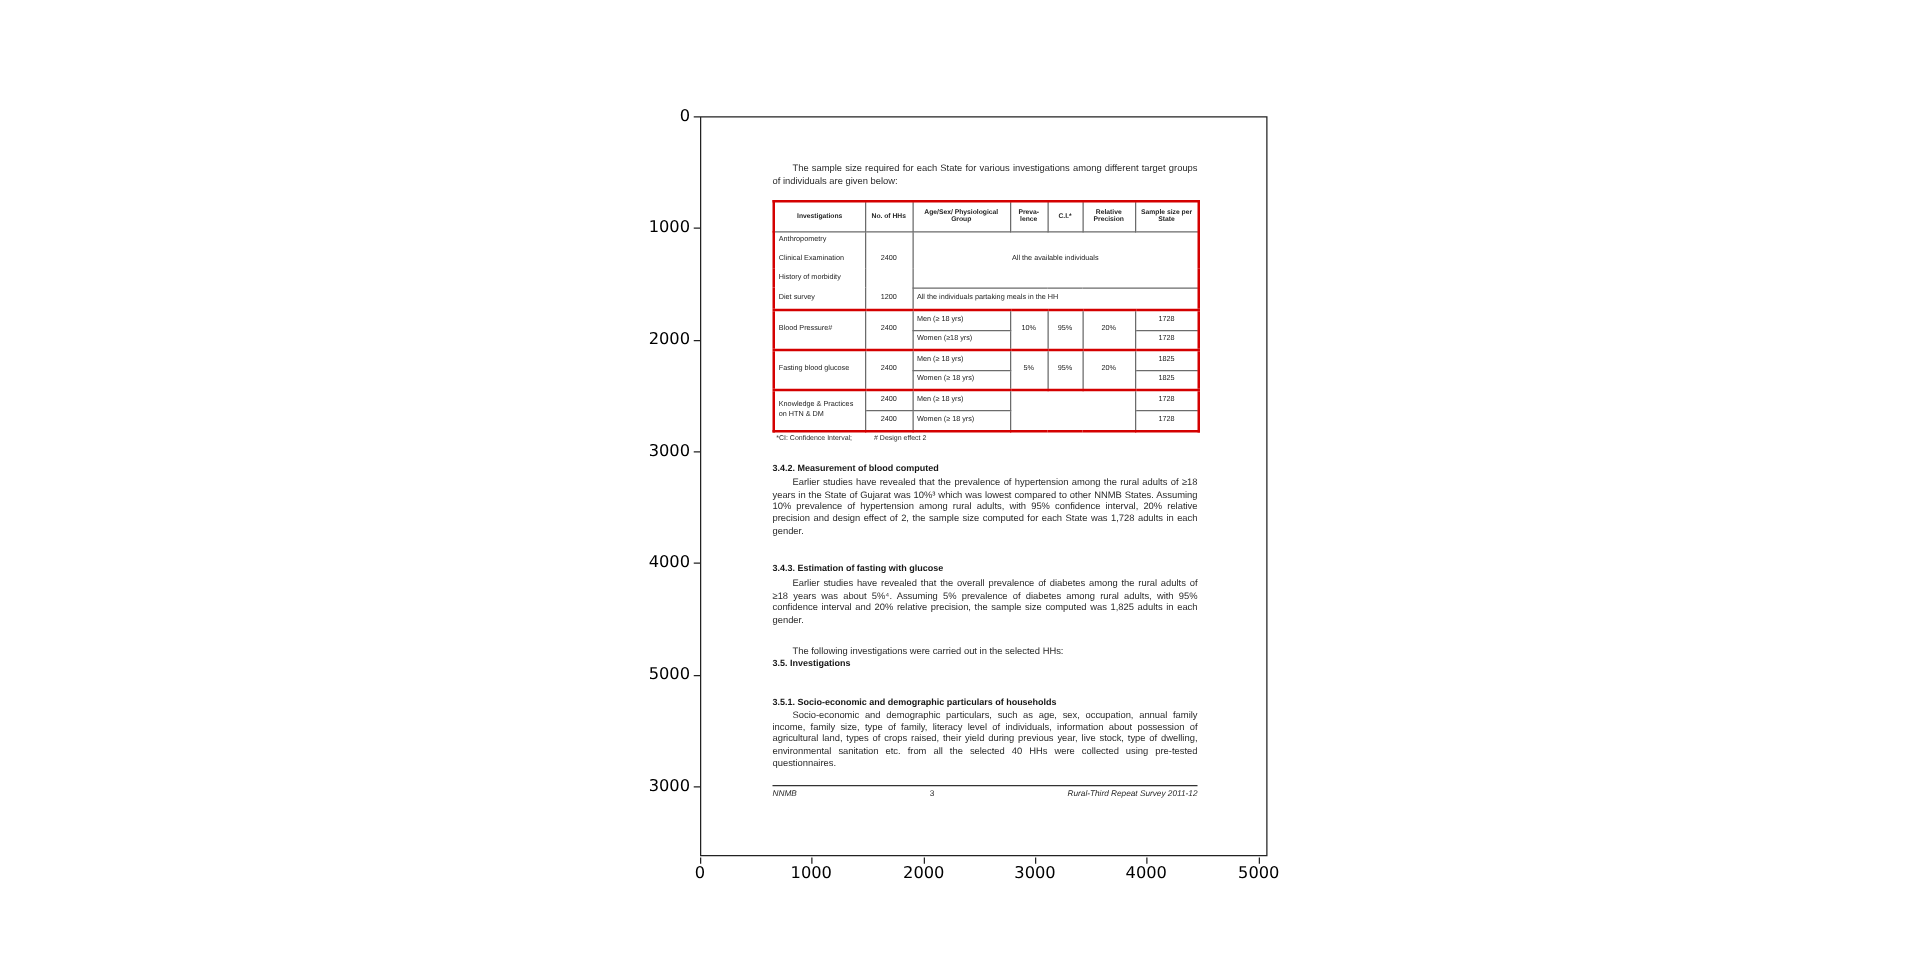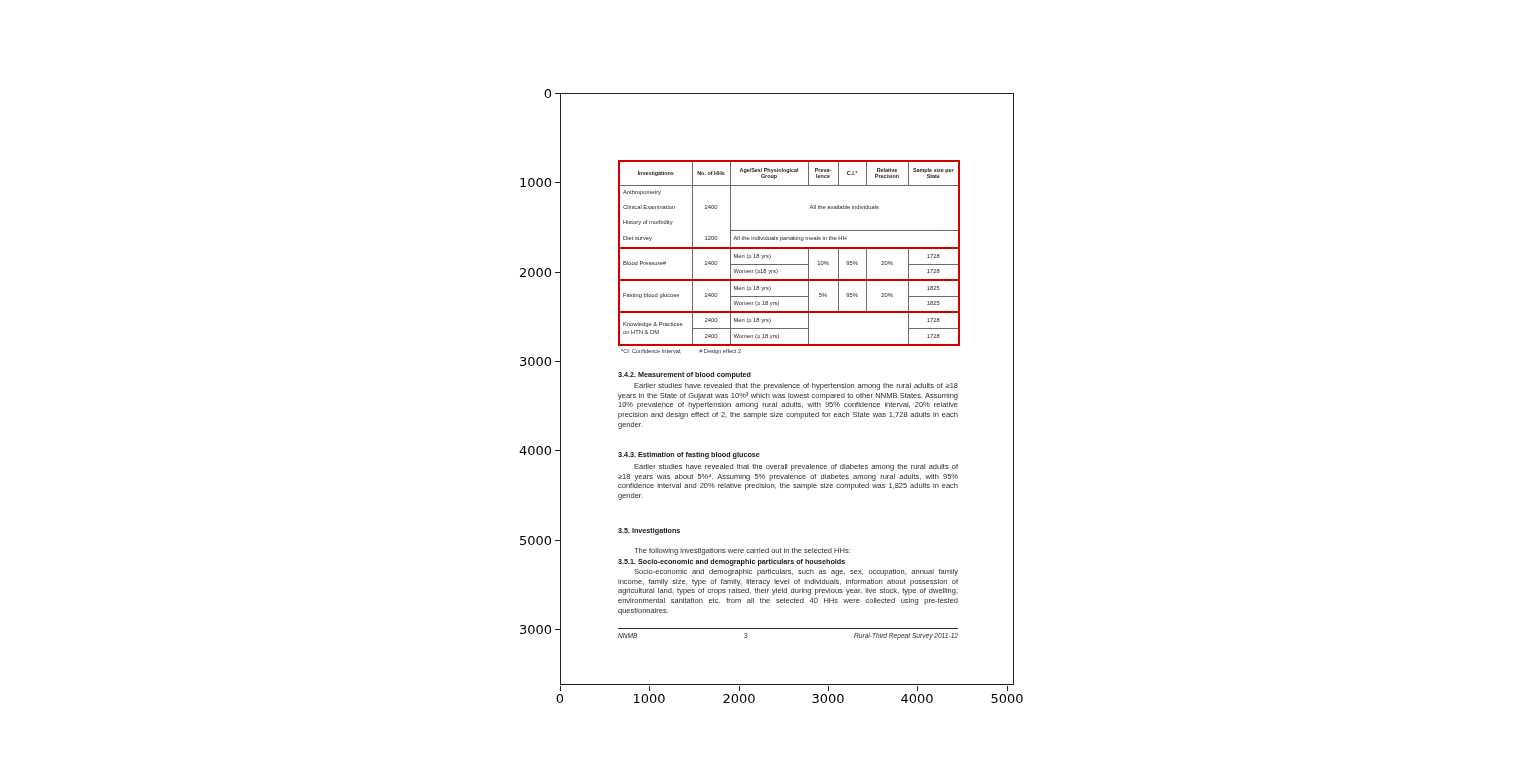--- a/index.html
+++ b/index.html
@@ -79,20 +79,21 @@
   <div class="xtick" style="left:560px">0</div>
   <div class="xtick" style="left:649px">1000</div>
   <div class="xtick" style="left:739px">2000</div>
   <div class="xtick" style="left:828px">3000</div>
   <div class="xtick" style="left:917px">4000</div>
   <div class="xtick" style="left:1007px">5000</div>
 
   <div class="axes">
     <div class="page">
 
+      <div class="para" style="top:36px">The sample size required for each State for various investigations among different target groups of individuals are given below:</div>
 
       <table class="stable">
         <colgroup>
           <col style="width:73px">
             <col style="width:38px">
             <col style="width:78px">
           <col style="width:30px">
             <col style="width:28px">
             <col style="width:42px">
             <col style="width:51px">
@@ -167,25 +168,25 @@
       </table>
 
       <div class="footnote">
         <span>*CI: Confidence Interval;</span>
         <span># Design effect 2</span>
       </div>
 
       <div class="hdg" style="top:276px">3.4.2. Measurement of blood computed</div>
       <div class="para" style="top:287px">Earlier studies have revealed that the prevalence of hypertension among the rural adults of ≥18 years in the State of Gujarat was 10%³ which was lowest compared to other NNMB States. Assuming 10% prevalence of hypertension among rural adults, with 95% confidence interval, 20% relative precision and design effect of 2, the sample size computed for each State was 1,728 adults in each gender.</div>
 
-      <div class="hdg" style="top:356px">3.4.3. Estimation of fasting blood glucose</div>
+      <div class="hdg" style="top:356px">3.4.3. Estimation of fasting with glucose</div>
       <div class="para" style="top:368px">Earlier studies have revealed that the overall prevalence of diabetes among the rural adults of ≥18 years was about 5%⁴. Assuming 5% prevalence of diabetes among rural adults, with 95% confidence interval and 20% relative precision, the sample size computed was 1,825 adults in each gender.</div>
 
       <div class="hdg" style="top:432px">3.5. Investigations</div>
-      <div class="para" style="top:452px; text-align:left;">The following investigations were carried out in the selected HHs:</div>
+      <div class="para" style="top:422px; text-align:left;">The following investigations were carried out in the selected HHs:</div>
 
       <div class="hdg" style="top:463px">3.5.1. Socio-economic and demographic particulars of households</div>
       <div class="para" style="top:473px">Socio-economic and demographic particulars, such as age, sex, occupation, annual family income, family size, type of family, literacy level of individuals, information about possession of agricultural land, types of crops raised, their yield during previous year, live stock, type of dwelling, environmental sanitation etc. from all the selected 40 HHs were collected using pre-tested questionnaires.</div>
 
       <div class="footer">
         <span class="it">NNMB</span>
         <span>3</span>
         <span class="it">Rural-Third Repeat Survey 2011-12</span>
       </div>
 

